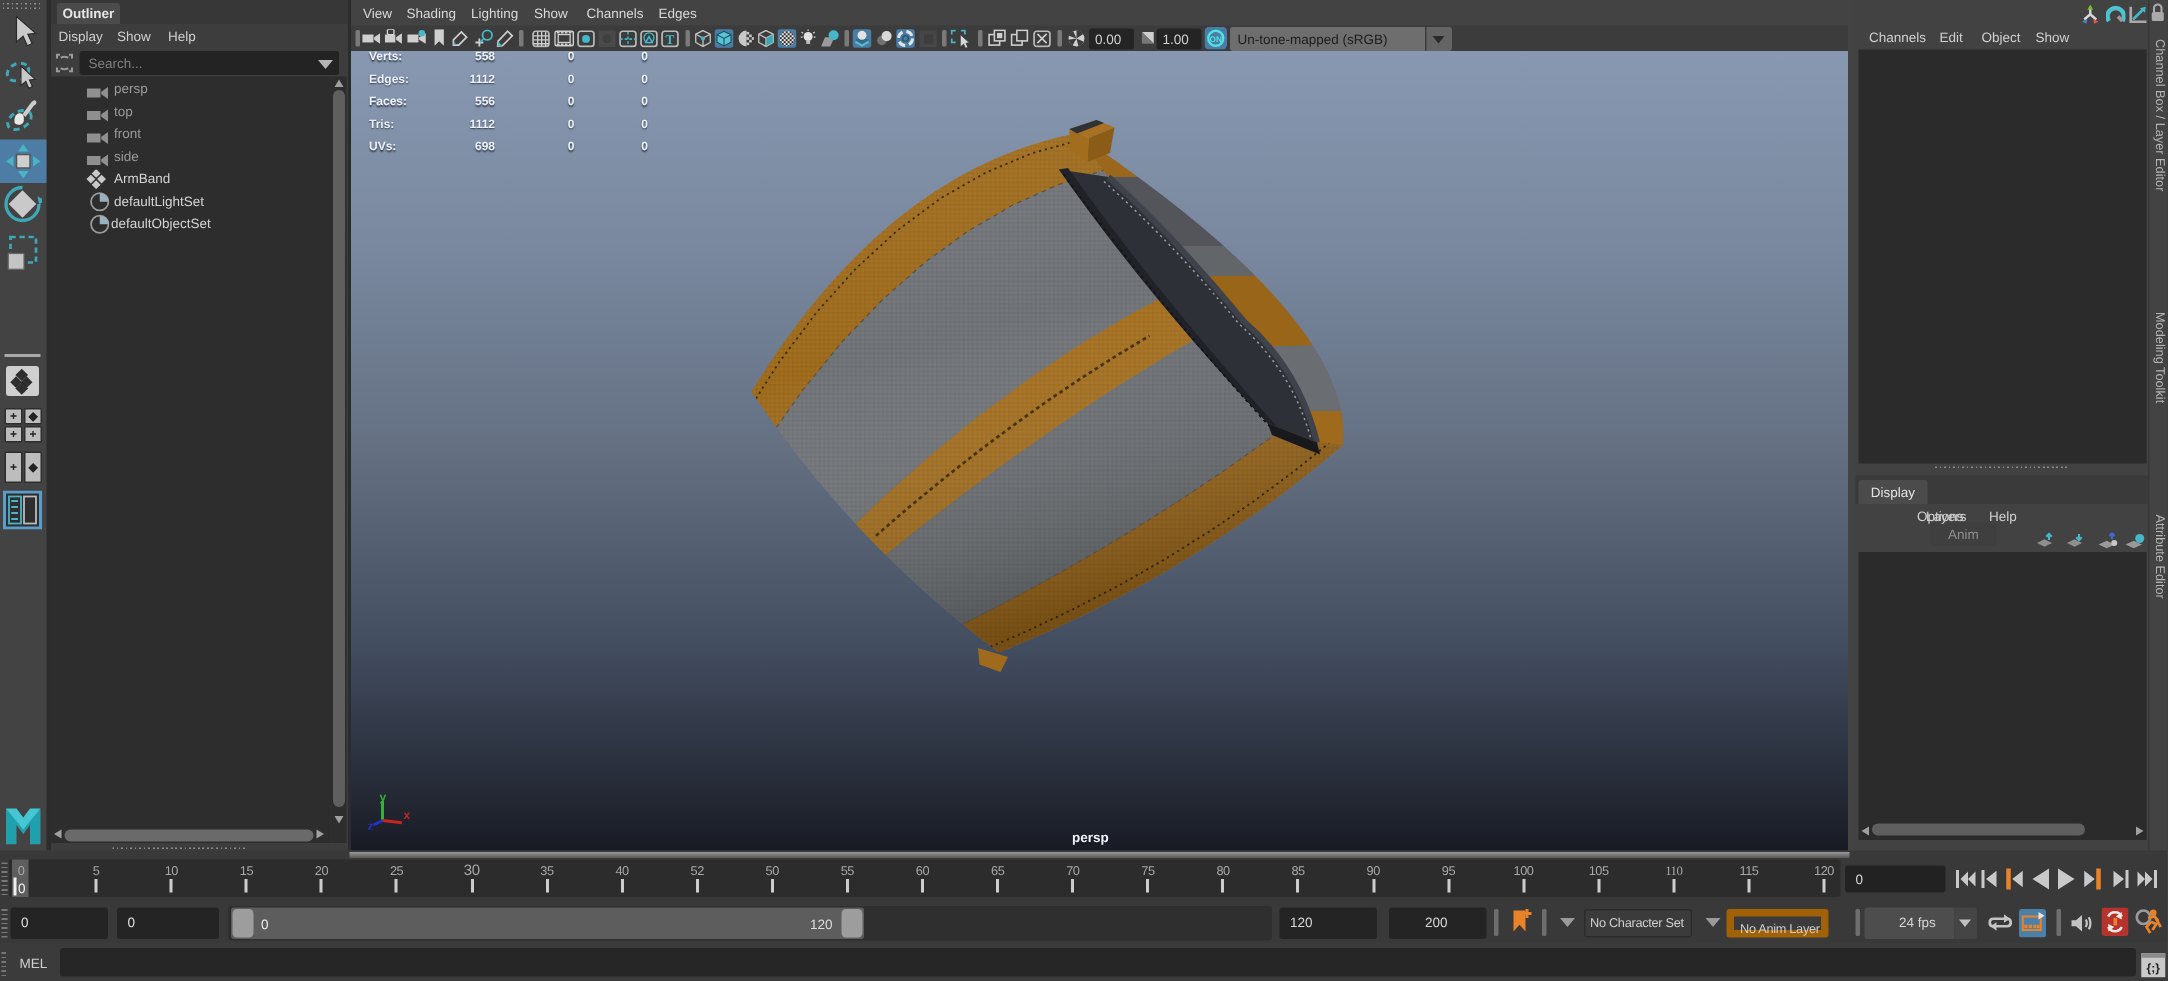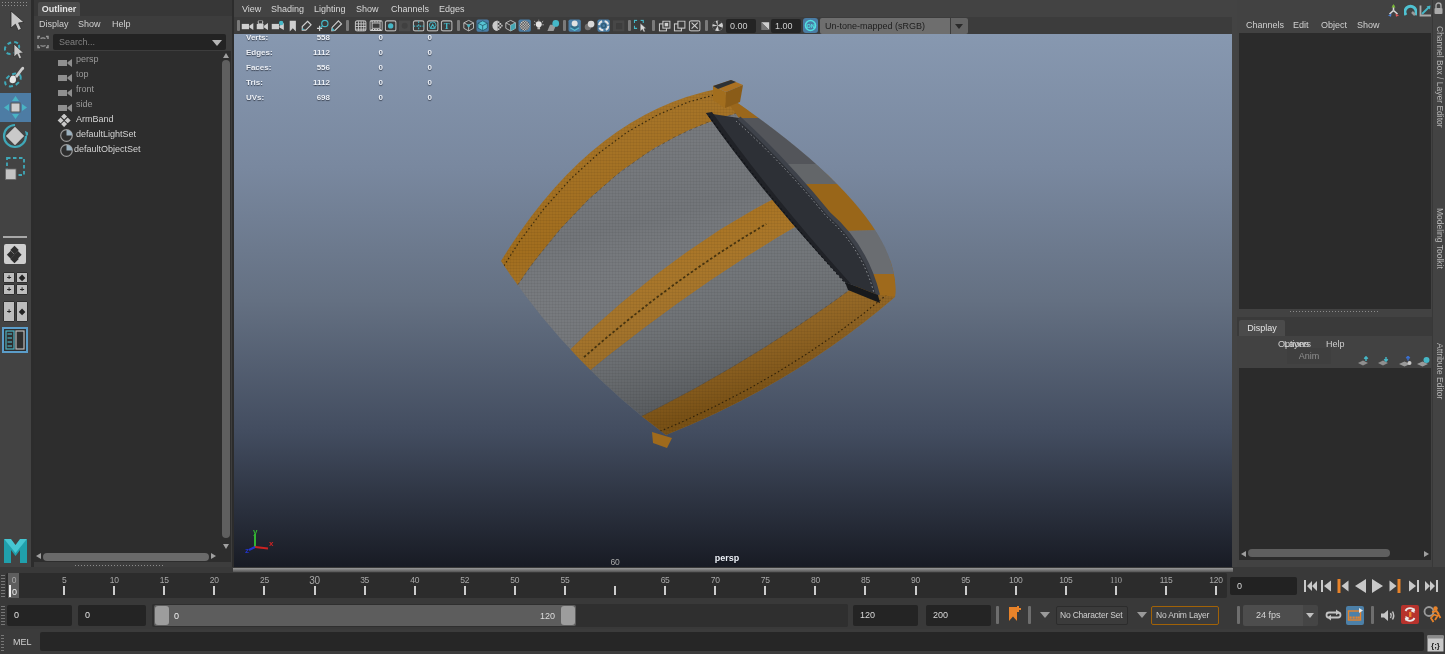--- a/index.html
+++ b/index.html
@@ -516,21 +516,21 @@
 <div class="abs" style="left:352.6px;top:575px;width:24px;text-align:center;color:#a8a8a8;font-size:8.5px;letter-spacing:-0.3px;">35</div>
 <div class="abs" style="left:363.6px;top:586px;width:2px;height:9px;background:#cdcdcd;"></div>
 <div class="abs" style="left:402.7px;top:575px;width:24px;text-align:center;color:#a8a8a8;font-size:8.5px;letter-spacing:-0.3px;">40</div>
 <div class="abs" style="left:413.7px;top:586px;width:2px;height:9px;background:#cdcdcd;"></div>
 <div class="abs" style="left:452.8px;top:575px;width:24px;text-align:center;color:#a8a8a8;font-size:8.5px;letter-spacing:-0.3px;">52</div>
 <div class="abs" style="left:463.8px;top:586px;width:2px;height:9px;background:#cdcdcd;"></div>
 <div class="abs" style="left:502.8px;top:575px;width:24px;text-align:center;color:#a8a8a8;font-size:8.5px;letter-spacing:-0.3px;">50</div>
 <div class="abs" style="left:513.8px;top:586px;width:2px;height:9px;background:#cdcdcd;"></div>
 <div class="abs" style="left:552.9px;top:575px;width:24px;text-align:center;color:#a8a8a8;font-size:8.5px;letter-spacing:-0.3px;">55</div>
 <div class="abs" style="left:563.9px;top:586px;width:2px;height:9px;background:#cdcdcd;"></div>
-<div class="abs" style="left:603.0px;top:557px;width:24px;text-align:center;color:#a8a8a8;font-size:8.5px;letter-spacing:-0.3px;">60</div>
+<div class="abs" style="left:603.0px;top:575px;width:24px;text-align:center;color:#a8a8a8;font-size:8.5px;letter-spacing:-0.3px;">60</div>
 <div class="abs" style="left:614.0px;top:586px;width:2px;height:9px;background:#cdcdcd;"></div>
 <div class="abs" style="left:653.1px;top:575px;width:24px;text-align:center;color:#a8a8a8;font-size:8.5px;letter-spacing:-0.3px;">65</div>
 <div class="abs" style="left:664.1px;top:586px;width:2px;height:9px;background:#cdcdcd;"></div>
 <div class="abs" style="left:703.2px;top:575px;width:24px;text-align:center;color:#a8a8a8;font-size:8.5px;letter-spacing:-0.3px;">70</div>
 <div class="abs" style="left:714.2px;top:586px;width:2px;height:9px;background:#cdcdcd;"></div>
 <div class="abs" style="left:753.3px;top:575px;width:24px;text-align:center;color:#a8a8a8;font-size:8.5px;letter-spacing:-0.3px;">75</div>
 <div class="abs" style="left:764.3px;top:586px;width:2px;height:9px;background:#cdcdcd;"></div>
 <div class="abs" style="left:803.4px;top:575px;width:24px;text-align:center;color:#a8a8a8;font-size:8.5px;letter-spacing:-0.3px;">80</div>
 <div class="abs" style="left:814.4px;top:586px;width:2px;height:9px;background:#cdcdcd;"></div>
 <div class="abs" style="left:853.4px;top:575px;width:24px;text-align:center;color:#a8a8a8;font-size:8.5px;letter-spacing:-0.3px;">85</div>
@@ -586,33 +586,33 @@
 <div class="abs" style="left:1px;top:605px;width:4px;height:20px;background-image:repeating-linear-gradient(0deg,#777 0 1px,transparent 1px 3px);"></div>
 <div class="abs" style="left:7px;top:605px;width:65px;height:21px;background:#242424;border-radius:2px;color:#e0e0e0;font-size:9px;line-height:21px;padding-left:7px;">0</div>
 <div class="abs" style="left:78px;top:605px;width:68px;height:21px;background:#242424;border-radius:2px;color:#e0e0e0;font-size:9px;line-height:21px;padding-left:7px;">0</div>
 <div class="abs" style="left:152px;top:604px;width:696px;height:23px;background:#2f2f2f;border-radius:2px;"></div>
 <div class="abs" style="left:154px;top:605px;width:422px;height:21px;background:#5d5d5d;border-radius:2px;"></div>
 <div class="abs" style="left:155px;top:606px;width:14px;height:19px;background:#9d9d9d;border-radius:3px;"></div>
 <div class="abs" style="left:561px;top:606px;width:14px;height:19px;background:#9d9d9d;border-radius:3px;"></div>
 <div class="txt" style="left:174px;top:612px;color:#f0f0f0;">0</div>
 <div class="txt" style="left:540px;top:612px;color:#dcdcdc;">120</div>
 <div class="abs" style="left:853px;top:605px;width:65px;height:21px;background:#242424;border-radius:2px;color:#d8d8d8;font-size:9px;line-height:21px;padding-left:7px;">120</div>
-<div class="abs" style="left:926px;top:605px;width:65px;height:21px;background:#242424;border-radius:2px;color:#d8d8d8;font-size:9px;line-height:21px;padding-left:7px;">200</div>
+<div class="abs" style="left:926px;top:605px;width:65px;height:21px;background:#242424;border-radius:2px;color:#d8d8d8;font-size:9px;line-height:21px;padding-left:24px;">200</div>
 <div class="abs" style="left:996px;top:606px;width:3px;height:18px;border-radius:1px;background:#6e6e6e;"></div>
 <div class="abs" style="left:1006px;top:605px;"><svg width="16" height="17" viewBox="0 0 16 17">
         <path d="M3 2 L11 2 L11 16 L7 11.5 L3 16 Z" fill="#e8832a"></path>
         <path d="M12 1 L12 7 M9 4 L15 4" stroke="#e8832a" stroke-width="2"></path>
       </svg></div>
 <div class="abs" style="left:1028px;top:606px;width:3px;height:18px;border-radius:1px;background:#6e6e6e;"></div>
 <div class="abs" style="left:1040px;top:612px;width:0;height:0;border-left:5px solid transparent;border-right:5px solid transparent;border-top:6px solid #9a9a9a;"></div>
 <div class="abs" style="left:1056px;top:606px;width:72px;height:19px;background:#3b3b3b;border:1px solid #2c2c2c;border-radius:2px;color:#cfcfcf;font-size:8.5px;line-height:17px;padding-left:3px;letter-spacing:-0.2px;">No Character Set</div>
 <div class="abs" style="left:1137px;top:612px;width:0;height:0;border-left:5px solid transparent;border-right:5px solid transparent;border-top:6px solid #9a9a9a;"></div>
-<div class="abs" style="left:1151px;top:606px;width:68px;height:19px;background:#3b3b3b;border:1px solid #a16207;border-radius:2px;color:#cfcfcf;font-size:8.5px;line-height:17px;padding-left:4px;letter-spacing:-0.2px;">No Anim Layer</div>
+<div class="abs" style="left:1151px;top:606px;width:68px;height:19px;background:#3b3b3b;border:5px solid #a16207;border-radius:2px;color:#cfcfcf;font-size:8.5px;line-height:17px;padding-left:4px;letter-spacing:-0.2px;">No Anim Layer</div>
 <div class="abs" style="left:1237px;top:606px;width:3px;height:18px;border-radius:1px;background:#6e6e6e;"></div>
-<div class="abs" style="left:1243px;top:605px;width:60px;height:21px;background:#4d4d4d;border-radius:2px 0 0 2px;color:#d6d6d6;font-size:9px;line-height:21px;padding-left:13px;">24 fps</div>
+<div class="abs" style="left:1243px;top:605px;width:60px;height:21px;background:#4d4d4d;border-radius:2px 0 0 2px;color:#d6d6d6;font-size:9px;line-height:21px;padding-left:23px;">24 fps</div>
 <div class="abs" style="left:1303px;top:605px;width:15px;height:21px;background:#454545;border-radius:0 2px 2px 0;">
       <div class="abs" style="left:3px;top:8px;width:0;height:0;border-left:4.5px solid transparent;border-right:4.5px solid transparent;border-top:5px solid #c0c0c0;"></div>
     </div>
 <div class="abs" style="left:1325px;top:608px;"><svg width="17" height="14" viewBox="0 0 17 14">
         <path d="M3.5 9.5 Q1.5 9.5 1.5 7 Q1.5 4.5 4 4.5 L11.5 4.5" fill="none" stroke="#c4c4c4" stroke-width="1.8"></path>
         <path d="M13 4.5 Q15.5 4.5 15.5 7 Q15.5 9.5 13 9.5 L5.5 9.5" fill="none" stroke="#c4c4c4" stroke-width="1.8"></path>
         <path d="M11 1.5 L15 4.5 L11 7.2 Z" fill="#c4c4c4"></path>
         <path d="M6 6.8 L2 9.5 L6 12.5 Z" fill="#c4c4c4"></path>
       </svg></div>
 <div class="abs" style="left:1346px;top:606px;"><svg width="18" height="19" viewBox="0 0 18 19">

